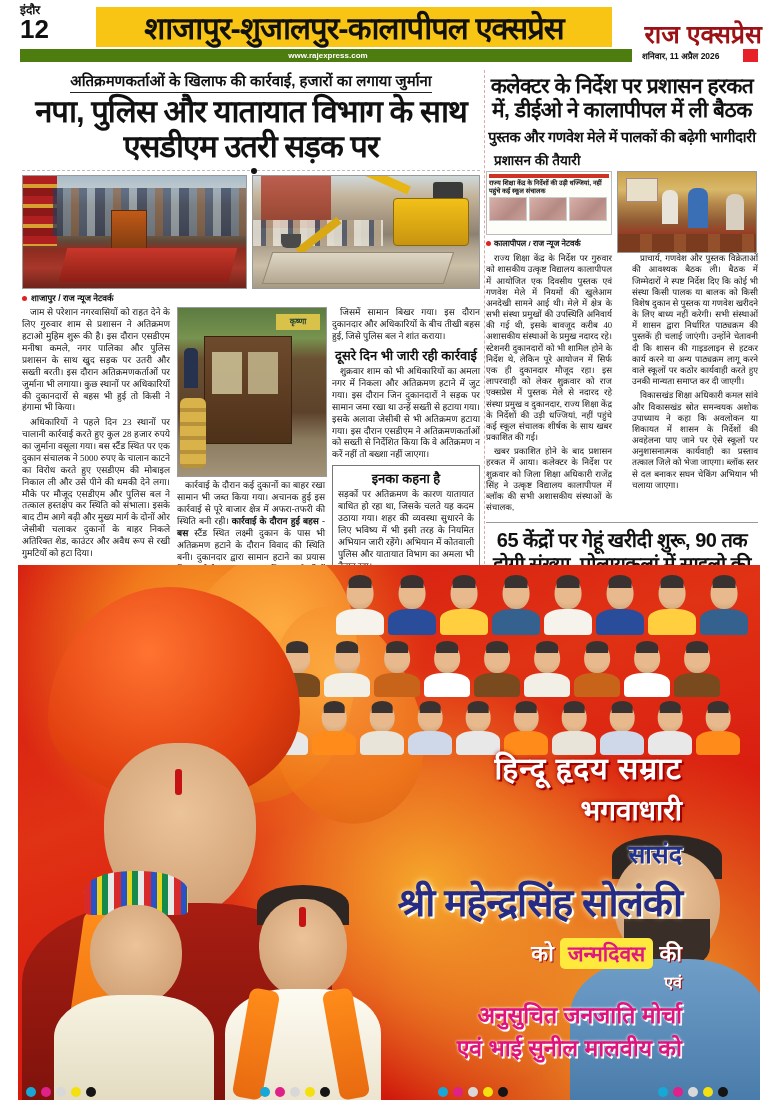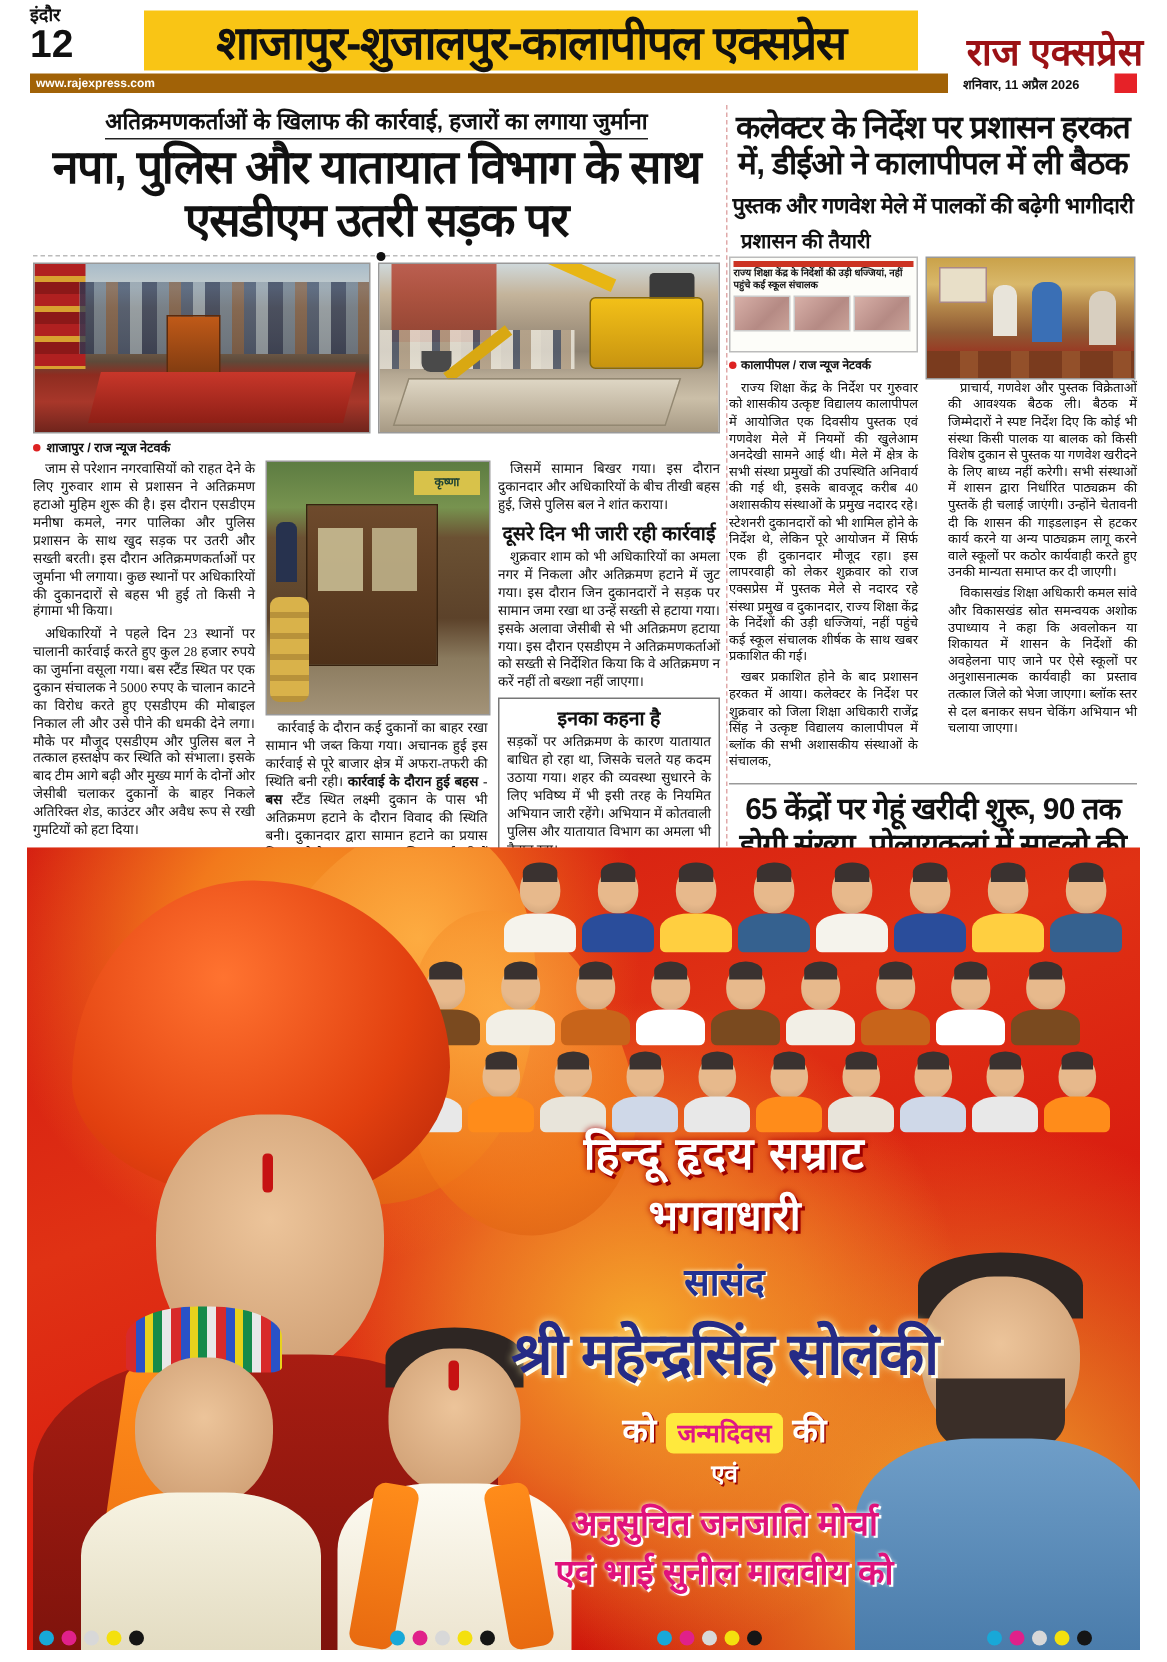--- a/index.html
+++ b/index.html
@@ -8,23 +8,23 @@
   
   .edition{position:absolute;left:20px;top:4px;line-height:1;}
   .edition .city{font-size:12px;font-weight:bold;font-family:"Liberation Sans",sans-serif;}
   .edition .num{font-size:26px;font-weight:bold;font-family:"Liberation Sans",sans-serif;}
   .masthead{position:absolute;left:96px;top:7px;width:516px;height:40px;background:#f9c515;
             display:flex;align-items:center;justify-content:center;}
   .masthead span{font-size:31px;font-weight:bold;letter-spacing:-1px;font-family:"Liberation Sans",sans-serif;}
   .brand{position:absolute;right:16px;top:16px;font-size:25px;font-weight:bold;color:#9b1115;
          font-family:"Liberation Sans",sans-serif;text-align:right;}
   .datebar{position:absolute;left:20px;top:49px;width:738px;height:13px;}
-  .datebar .redbar{position:absolute;left:0;top:0;width:612px;height:13px;background:#a16207;
+  .datebar .redbar{position:absolute;left:0;top:0;width:612px;height:13px;background:#4d7c0f;
                    color:#fff;font-size:8px;font-weight:bold;line-height:13px;padding-left:4px;
-                   box-sizing:border-box;font-family:"Liberation Sans",sans-serif;}
+                   box-sizing:border-box;font-family:"Liberation Sans",sans-serif;text-align:center;}
   .datebar .date{position:absolute;left:622px;top:1px;font-size:8.5px;font-weight:bold;
                  font-family:"Liberation Sans",sans-serif;}
   .datebar .sq{position:absolute;right:0;top:0;width:15px;height:13px;background:#e62228;}
   
   .lead{position:absolute;left:22px;top:70px;width:458px;height:494px;border-right:1px dashed #e0a9a9;padding-right:4px;}
   .kicker-wrap{text-align:center;}
   .kicker{display:inline-block;font-size:15px;font-weight:bold;border-bottom:1.5px solid #222;
           padding-bottom:2px;font-family:"Liberation Sans",sans-serif;}
   .lead-headline{margin-top:3px;text-align:center;font-size:31px;line-height:1.12;font-weight:bold;
                  letter-spacing:-1px;font-family:"Liberation Sans",sans-serif;}
@@ -123,29 +123,29 @@
   .av-body{position:absolute;bottom:0;left:0;width:100%;height:42%;border-radius:40% 40% 0 0;}
   .figure{position:absolute;}
   .turban{position:absolute;background:radial-gradient(circle at 40% 30%,#ff7330,#e2400f 60%,#b52408);border-radius:48% 52% 46% 54%/62% 58% 42% 38%;}
   .face{position:absolute;background:radial-gradient(circle at 50% 40%,#ecc49a,#cf9f74 85%);border-radius:46% 46% 50% 50%;}
   .tilak{position:absolute;width:7px;height:26px;background:#c61212;border-radius:3px;}
   .torso{position:absolute;border-radius:40% 40% 0 0;}
   .cap{position:absolute;background:repeating-linear-gradient(90deg,#d82a2a 0 7px,#2a52c8 7px 13px,#e8d21c 13px 18px,#158a4a 18px 24px,#e8e8e8 24px 30px);border-radius:46% 46% 8% 8%;}
   .scarf{position:absolute;background:linear-gradient(180deg,#ff8c1a,#e86a10);border-radius:8px;}
   .beard{position:absolute;background:#3a2e28;border-radius:0 0 46% 46%;}
   .hairline{position:absolute;background:#2e2623;border-radius:50% 50% 0 0;}
-  .adtext{position:absolute;left:251px;top:182px;width:428px;text-align:center;z-index:6;
+  .adtext{position:absolute;left:236px;top:182px;width:428px;text-align:right;z-index:6;
           font-family:"Liberation Sans",sans-serif;}
   .ad-l1{font-size:30px;font-weight:bold;color:#ffffff;text-shadow:0 0 4px #a00,2px 2px 0 #900;letter-spacing:1px;}
   .ad-l2{font-size:28px;font-weight:bold;color:#fff;text-shadow:0 0 4px #a00,2px 2px 0 #900;margin-top:2px;}
   .ad-l3{font-size:25px;font-weight:bold;color:#223091;text-shadow:0 0 3px #ffd,1px 1px 0 #fff;margin-top:8px;}
   .ad-name{font-size:39px;font-weight:bold;color:#252b86;letter-spacing:-1px;margin-top:4px;
            text-shadow:0 0 6px #fff3b0,2px 2px 0 #fff;}
   .ad-l4{margin-top:10px;font-size:22px;font-weight:bold;color:#fff;text-shadow:1px 1px 0 #900;}
-  .ad-l4 .hl{font-size:17px;color:#e01884;background:#ffe93d;padding:4px 8px;border-radius:5px;text-shadow:none;}
+  .ad-l4 .hl{font-size:21px;color:#e01884;background:#ffe93d;padding:4px 8px;border-radius:5px;text-shadow:none;}
   .ad-evam{font-size:16px;font-weight:bold;color:#fff;margin-top:4px;text-shadow:1px 1px 0 #900;}
   .ad-msgs{margin-top:6px;font-size:23px;line-height:1.42;font-weight:bold;color:#e0127c;
            text-shadow:0 0 3px #fff,1.5px 1.5px 0 #fff;}
   .ad-greet{position:absolute;right:4px;bottom:18px;width:208px;text-align:center;z-index:7;
             font-size:24px;line-height:1.3;font-weight:bold;color:#e0127c;
             text-shadow:0 0 3px #fff,1.5px 1.5px 0 #fff;font-family:"Liberation Sans",sans-serif;}
   .dots{position:absolute;bottom:3px;display:flex;gap:5px;z-index:8;}
   .dots b{width:10px;height:10px;border-radius:50%;display:block;}
   .c1{background:#18a8d8;} .c2{background:#e0218a;} .c3{background:#d8d8d8;} .c4{background:#f4e00e;} .c5{background:#151515;}
 </style>

